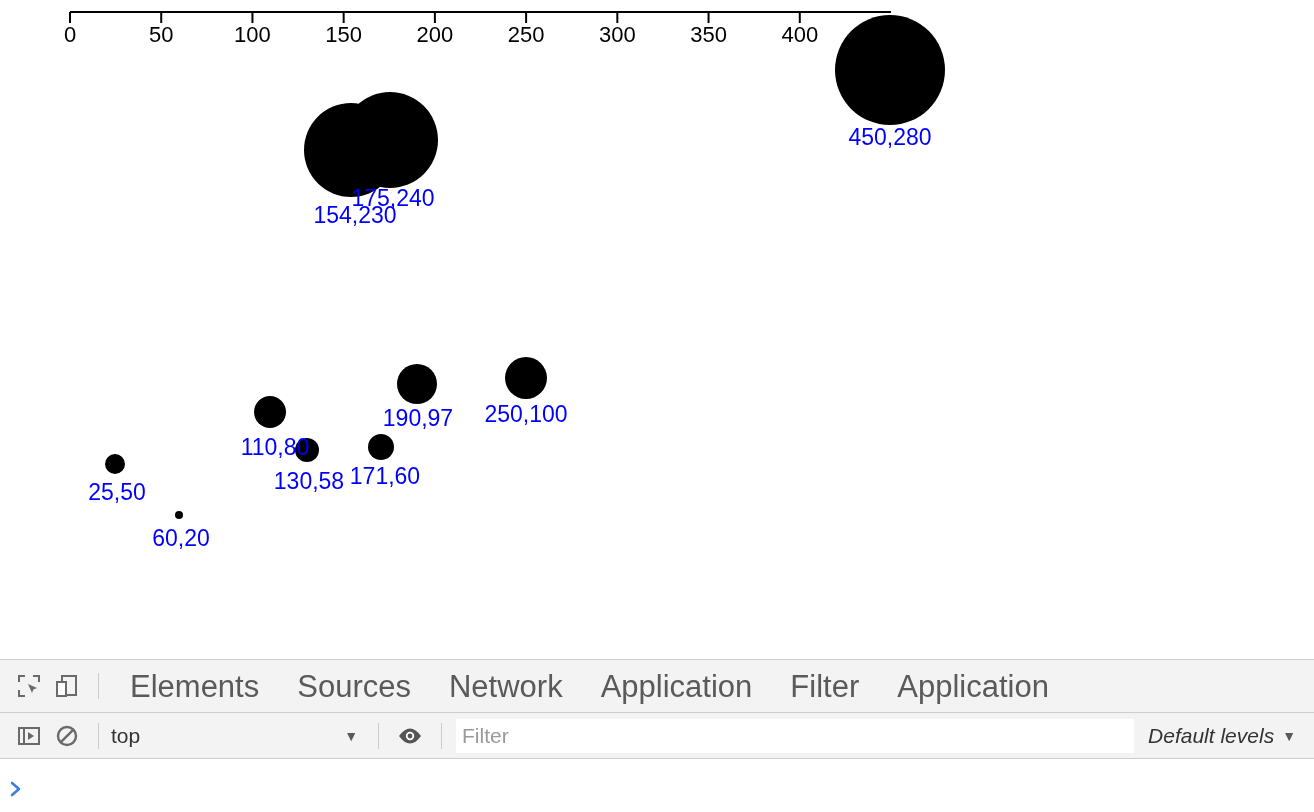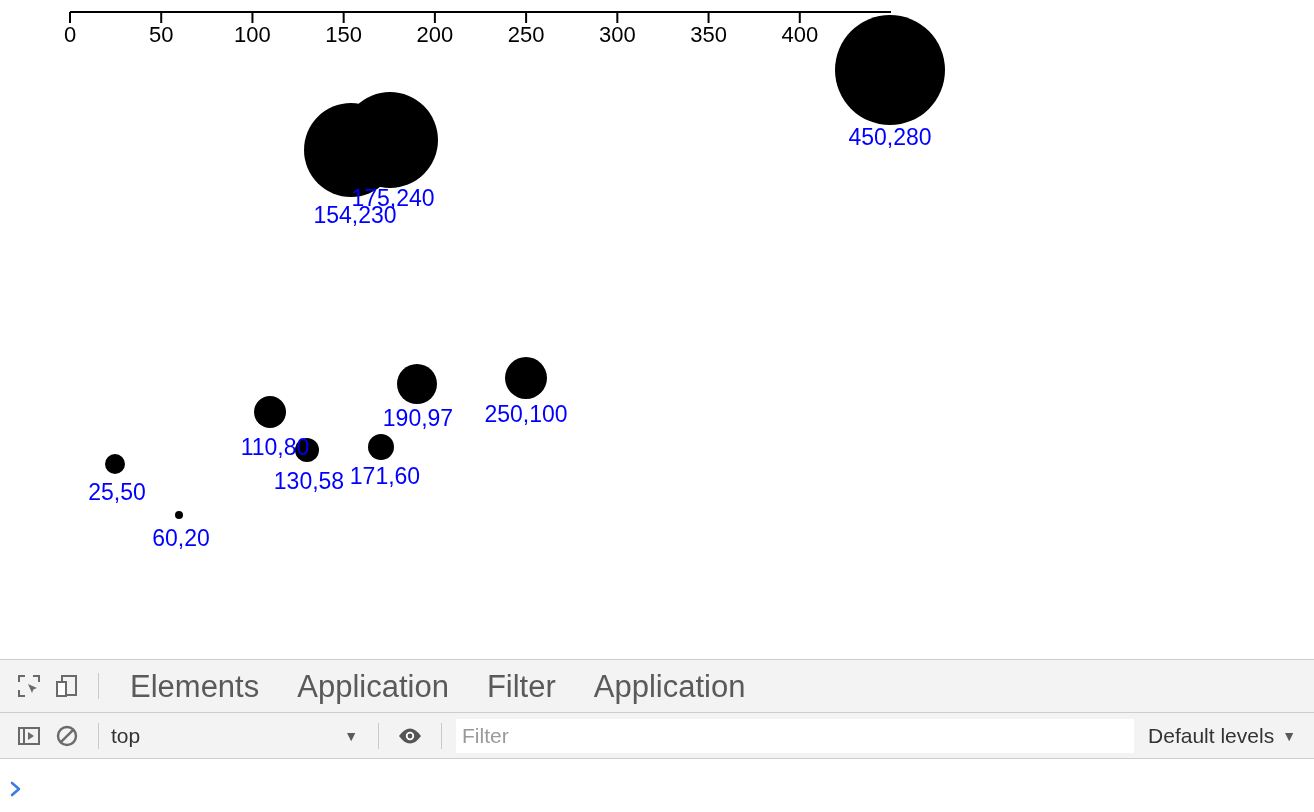--- a/index.html
+++ b/index.html
@@ -131,20 +131,21 @@
   .levels {
     display: flex;
     align-items: center;
     gap: 8px;
     font-size: 21px;
     color: #333333;
     padding: 0 18px 0 12px;
     cursor: pointer;
     white-space: nowrap;
     flex: 0 0 auto;
+    font-style: italic;
   }
   .levels .caret { font-size: 14px; color: #5a5a5a; }
 
   
   #console-output {
     height: 53px;
     background: #ffffff;
     position: relative;
   }
   #prompt-chevron {
@@ -225,20 +226,22 @@
         <svg width="26" height="26" viewBox="0 0 26 26">
           <rect x="8" y="3" width="14" height="19" fill="none" stroke="#6a6a6a" stroke-width="2"></rect>
           <rect x="3" y="9" width="9" height="14" fill="#ffffff" stroke="#6a6a6a" stroke-width="2"></rect>
         </svg>
       </span>
     </div>
 
     <div class="vsep"></div>
 
     <div class="tab"><span>Elements</span></div>
+    <div class="tab"><span>Sources</span></div>
+    <div class="tab"><span>Network</span></div>
     <div class="tab"><span>Application</span></div>
     <div class="tab"><span>Filter</span></div>
     <div class="tab"><span>Application</span></div>
   </div>
 
   <div id="console-toolbar">
 
     <div class="tool-icon-btn">
       <span>
         <svg width="24" height="24" viewBox="0 0 24 24">

